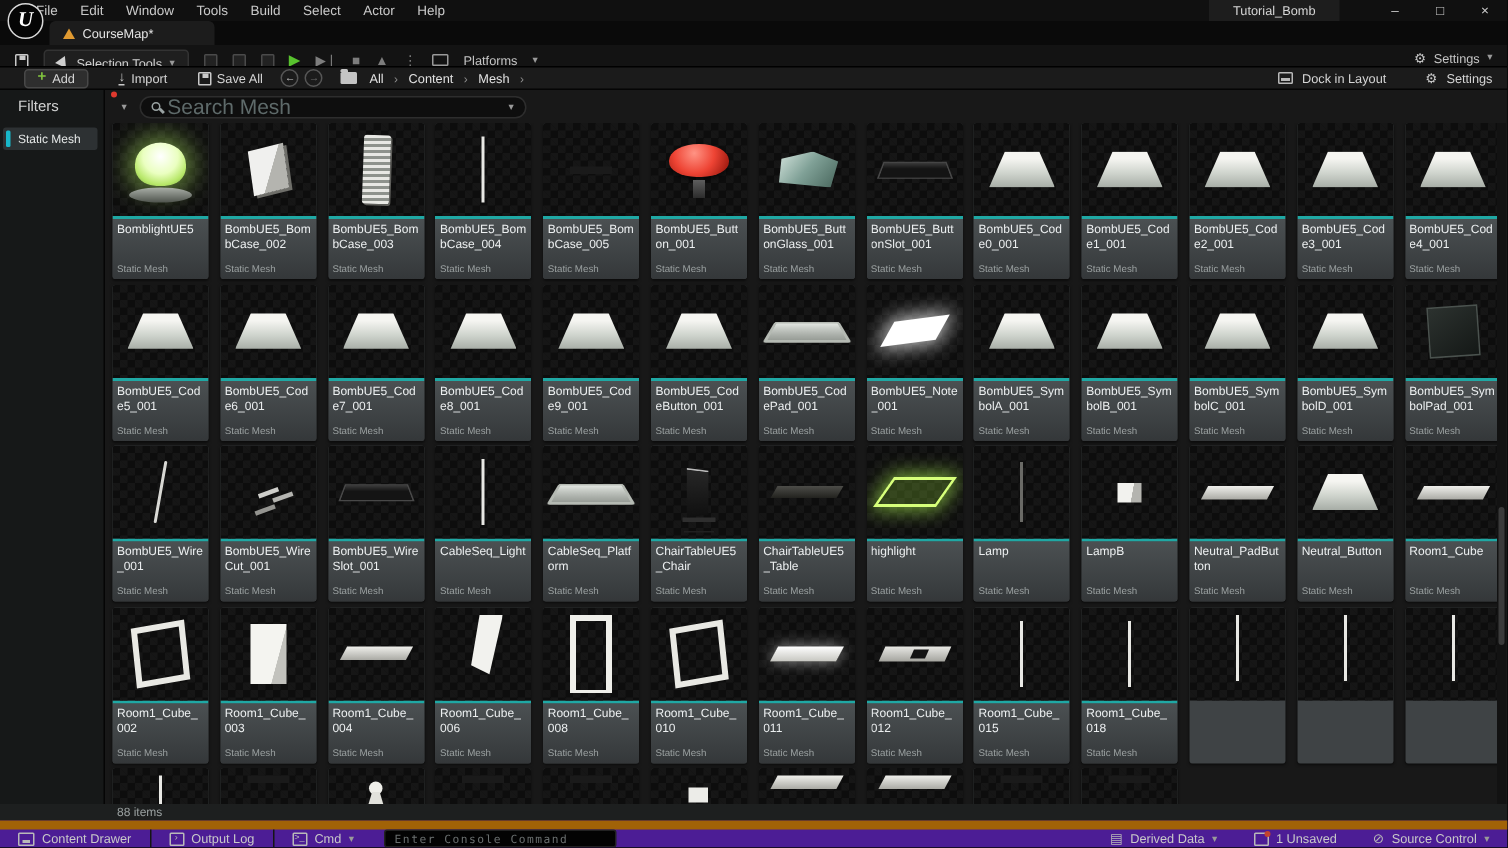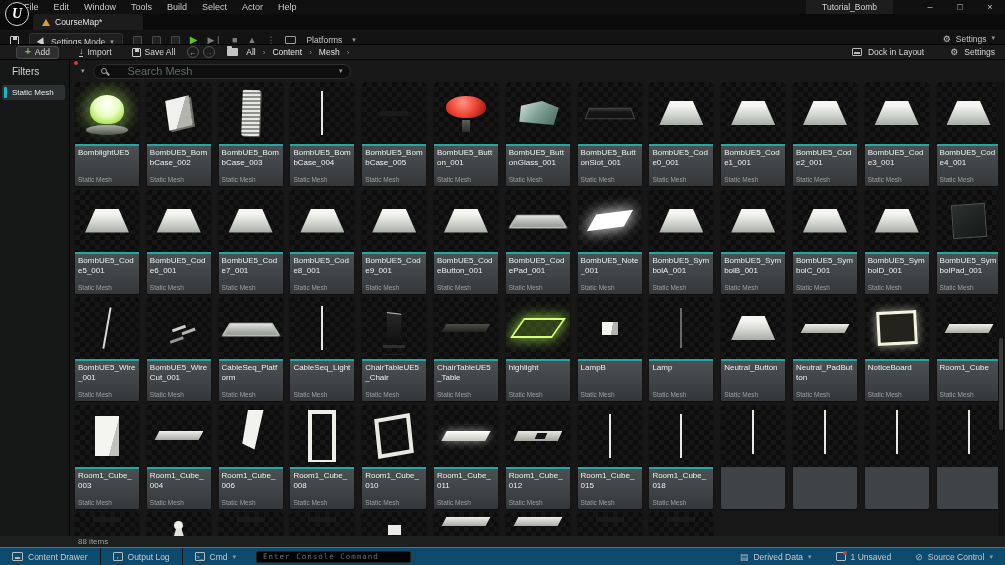--- a/index.html
+++ b/index.html
@@ -71,22 +71,22 @@
   #filterrow { position:absolute; left:70px; top:60px; width:935px; height:22px; background:#181818;
                display:flex; align-items:center; }
   .i-funnel { width:11px; height:10px; clip-path:polygon(0 0,100% 0,62% 42%,62% 100%,38% 100%,38% 42%);
               background:#c9cdd1; margin-left:7px; position:relative; }
   #funnel-wrap { position:relative; }
   #funnel-wrap .dot { position:absolute; left:4px; top:-1px; width:4px; height:4px; border-radius:50%; background:#e0392e; z-index:2; }
   #search-pill { display:flex; align-items:center; width:258px; height:15px; margin-left:8px; background:#0e0e0e;
                  border:1px solid #2d2d2d; border-radius:8px; padding:0 7px; }
   .i-search { width:6px; height:6px; border:1.5px solid #9aa3a3; border-radius:50%; position:relative; flex:none; }
   .i-search::after { content:""; position:absolute; left:4px; top:4px; width:4px; height:1.5px; background:#9aa3a3; transform:rotate(45deg); }
-  #search-input { flex:1; background:transparent; border:none; outline:none; font-size:11px; color:#d0d0d0;
-                  margin-left:21px; font-family:"Liberation Sans", sans-serif; }
+  #search-input { flex:1; background:transparent; border:none; outline:none; font-size:14px; color:#d0d0d0;
+                  margin-left:5px; font-family:"Liberation Sans", sans-serif; }
   #search-input::placeholder { color:#5e6a6a; }
 
   
   #sidebar { position:absolute; left:0; top:60px; width:70px; height:476px; background:#161818; border-right:1px solid #050505; }
   #filters-header { font-size:10px; font-weight:normal; color:#d2d2d2; padding:6px 0 0 12px; }
   .filter-chip { margin:8px 4px 0 2px; height:15px; background:#2d3133; border-radius:2px; display:flex; align-items:center; }
   .filter-chip .bar { width:3px; height:11px; background:#18b7c9; margin-left:2px; border-radius:1px; }
   .filter-chip .fc-label { font-size:8px; color:#e4e7e7; margin-left:5px; }
 
   
@@ -168,22 +168,22 @@
 
   
   #grid-scrollbar { position:absolute; right:1px; top:82px; width:6px; height:454px; background:#121212; }
   #grid-scroll-thumb { position:absolute; left:1px; top:256px; width:4px; height:92px; background:#3a3a3a; border-radius:2px; }
 
   
   #itemsbar { position:absolute; left:0; top:536px; width:1005px; height:11px; background:#1d1f1f; display:flex; align-items:center; }
   #items-count { font-size:8px; color:#9aa0a0; margin-left:78px; }
 
   
-  #statusbar { position:absolute; left:0; top:547px; width:1005px; height:18px; background:#0c4a6e;
-               border-top:1px solid #a16207; display:flex; align-items:center; }
+  #statusbar { position:absolute; left:0; top:547px; width:1005px; height:18px; background:#4c1d95;
+               border-top:6px solid #a16207; display:flex; align-items:center; }
   .sb-item { display:flex; align-items:center; gap:5px; font-size:8.5px; color:#c9c9c9; padding:0 12px; height:100%;
              border-right:1px solid #151515; }
   .i-drawer { width:11px; height:9px; border:1px solid #b9b9b9; border-radius:1px; position:relative; }
   .i-drawer::after { content:""; position:absolute; left:2px; bottom:1px; width:5px; height:2px; background:#b9b9b9; }
   .i-term { width:10px; height:9px; border:1px solid #b9b9b9; border-radius:1px; font-size:6px; color:#b9b9b9;
             display:flex; align-items:center; justify-content:center; }
   #console-input { width:155px; height:12px; background:#030303; border:1px solid #222; border-radius:2px;
             font-family:"DejaVu Sans Mono", monospace; font-size:7.5px; letter-spacing:1px; color:#9a9a9a;
             padding:0 6px; outline:none; margin-left:8px; }
   #console-input::placeholder { color:#6a6f6f; }
@@ -221,21 +221,21 @@
     <span class="mountain"></span>
     <span class="tab-label">CourseMap*</span>
   </div>
 </div>
 
 <div id="toolstrip">
   <div class="inner">
     <span class="ts-icon i-floppy" style="margin-top:3px"></span>
     <span class="ts-pill">
       <span class="cursor-arrow"></span>
-      <span>Settings Mode</span>
+      <span>Selection Tools</span>
       <span class="dd">▾</span>
     </span>
     <span class="mode-sq"></span>
     <span class="mode-sq"></span>
     <span class="mode-sq"></span>
     <span class="play">▶</span>
     <span class="ts-dim">▶❘</span>
     <span class="ts-dim">■</span>
     <span class="ts-dim">▲</span>
     <span class="ts-dim">⋮</span>
@@ -608,45 +608,55 @@
     <div class="thumb">
       <span class="vis vis-bits"></span>
     </div>
     <div class="accent" style="background: rgb(31, 168, 164);"></div>
     <div class="label">
       <div class="name">BombUE5_WireCut_001</div>
       <div class="type">Static Mesh</div>
     </div>
   </div>
 
+  <div class="tile">
+    <div class="thumb">
+      <span class="vis vis-slot"></span>
+    </div>
+    <div class="accent" style="background: rgb(31, 168, 164);"></div>
+    <div class="label">
+      <div class="name">BombUE5_WireSlot_001</div>
+      <div class="type">Static Mesh</div>
+    </div>
+  </div>
+
+  <div class="tile">
+    <div class="thumb">
+      <span class="vis vis-pole"></span>
+    </div>
+    <div class="accent" style="background: rgb(31, 168, 164);"></div>
+    <div class="label">
+      <div class="name">CableSeq_Light</div>
+      <div class="type">Static Mesh</div>
+    </div>
+  </div>
 
   <div class="tile">
     <div class="thumb">
       <span class="vis vis-pad"></span>
     </div>
     <div class="accent" style="background: rgb(31, 168, 164);"></div>
     <div class="label">
       <div class="name">CableSeq_Platform</div>
       <div class="type">Static Mesh</div>
     </div>
   </div>
 
   <div class="tile">
     <div class="thumb">
-      <span class="vis vis-pole"></span>
-    </div>
-    <div class="accent" style="background: rgb(31, 168, 164);"></div>
-    <div class="label">
-      <div class="name">CableSeq_Light</div>
-      <div class="type">Static Mesh</div>
-    </div>
-  </div>
-
-  <div class="tile">
-    <div class="thumb">
       <span class="vis vis-chair"></span>
     </div>
     <div class="accent" style="background: rgb(31, 168, 164);"></div>
     <div class="label">
       <div class="name">ChairTableUE5_Chair</div>
       <div class="type">Static Mesh</div>
     </div>
   </div>
 
   <div class="tile">
@@ -666,84 +676,84 @@
     </div>
     <div class="accent" style="background: rgb(31, 168, 164);"></div>
     <div class="label">
       <div class="name">highlight</div>
       <div class="type">Static Mesh</div>
     </div>
   </div>
 
   <div class="tile">
     <div class="thumb">
+      <span class="vis vis-poledim"></span>
+    </div>
+    <div class="accent" style="background: rgb(31, 168, 164);"></div>
+    <div class="label">
+      <div class="name">Lamp</div>
+      <div class="type">Static Mesh</div>
+    </div>
+  </div>
+
+  <div class="tile">
+    <div class="thumb">
       <span class="vis vis-cube"></span>
     </div>
     <div class="accent" style="background: rgb(31, 168, 164);"></div>
     <div class="label">
       <div class="name">LampB</div>
       <div class="type">Static Mesh</div>
     </div>
   </div>
 
   <div class="tile">
     <div class="thumb">
-      <span class="vis vis-poledim"></span>
-    </div>
-    <div class="accent" style="background: rgb(31, 168, 164);"></div>
-    <div class="label">
-      <div class="name">Lamp</div>
+      <span class="vis vis-slab"></span>
+    </div>
+    <div class="accent" style="background: rgb(31, 168, 164);"></div>
+    <div class="label">
+      <div class="name">Neutral_PadButton</div>
       <div class="type">Static Mesh</div>
     </div>
   </div>
 
   <div class="tile">
     <div class="thumb">
       <span class="vis vis-keycap"></span>
     </div>
     <div class="accent" style="background: rgb(31, 168, 164);"></div>
     <div class="label">
       <div class="name">Neutral_Button</div>
       <div class="type">Static Mesh</div>
     </div>
   </div>
 
+
   <div class="tile">
     <div class="thumb">
       <span class="vis vis-slab"></span>
     </div>
     <div class="accent" style="background: rgb(31, 168, 164);"></div>
     <div class="label">
-      <div class="name">Neutral_PadButton</div>
-      <div class="type">Static Mesh</div>
-    </div>
-  </div>
-
-  <div class="tile">
-    <div class="thumb">
-      <span class="vis vis-notice"></span>
-    </div>
-    <div class="accent" style="background: rgb(31, 168, 164);"></div>
-    <div class="label">
-      <div class="name">NoticeBoard</div>
-      <div class="type">Static Mesh</div>
-    </div>
-  </div>
-
-  <div class="tile">
-    <div class="thumb">
-      <span class="vis vis-slab"></span>
-    </div>
-    <div class="accent" style="background: rgb(31, 168, 164);"></div>
-    <div class="label">
       <div class="name">Room1_Cube</div>
       <div class="type">Static Mesh</div>
     </div>
   </div>
 
+  <div class="tile">
+    <div class="thumb">
+      <span class="vis vis-frame"></span>
+    </div>
+    <div class="accent" style="background: rgb(31, 168, 164);"></div>
+    <div class="label">
+      <div class="name">Room1_Cube_002</div>
+      <div class="type">Static Mesh</div>
+    </div>
+  </div>
 
   <div class="tile">
     <div class="thumb">
       <span class="vis vis-panel"></span>
     </div>
     <div class="accent" style="background: rgb(31, 168, 164);"></div>
     <div class="label">
       <div class="name">Room1_Cube_003</div>
       <div class="type">Static Mesh</div>
     </div>

